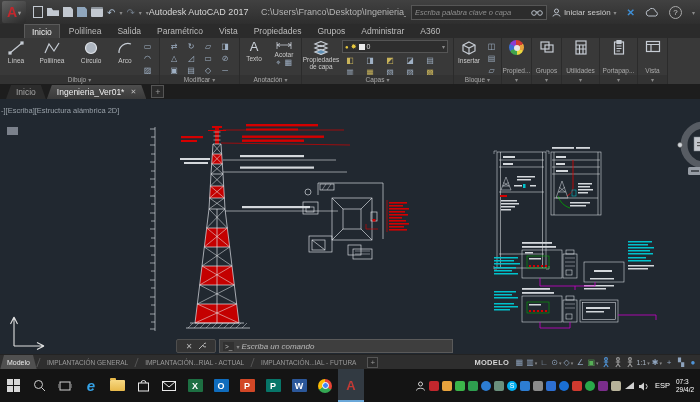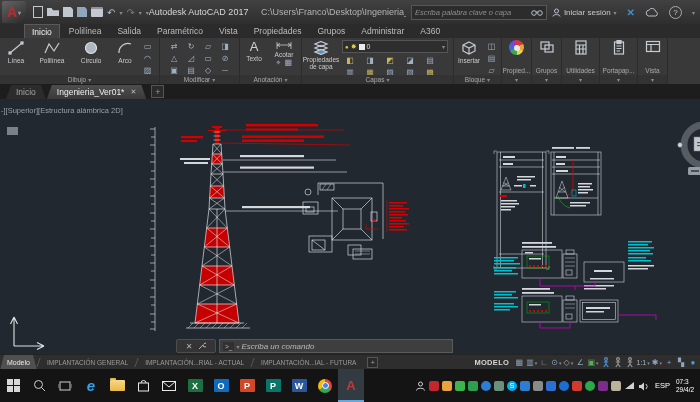--- a/index.html
+++ b/index.html
@@ -411,21 +411,21 @@
         <span>Inicio</span>
       </div>
     <div class="ftab act">
       <span>Ingenieria_Ver01*</span>
       <span class="x">✕</span>
     </div>
     <div class="addtab">+</div>
   </div>
 
   <div class="abs canvas">
-    <div class="vplabel">-][Superior][Estructura alámbrica 2D]</div>
+    <div class="vplabel">-][Escriba][Estructura alámbrica 2D]</div>
 
     <svg width="700" height="255" viewBox="0 0 700 255" style="position:absolute;left:0;top:0">
 
       <rect x="7" y="28" width="11" height="8" fill="#7b818b"></rect>
 
       <g stroke="#cfd3d8" stroke-width="0.7">
         <line x1="155" y1="28" x2="155" y2="232"></line>
         <path d="M150,30h5M151,38h4M150,46h5M151,55h4M150,63h5M151,72h4M150,80h5M151,88h4M150,97h5M151,105h4M150,114h5M151,122h4M150,130h5M151,139h4M150,147h5M151,156h4M150,164h5M151,172h4M150,181h5M151,189h4M150,198h5M151,206h4M150,215h5M151,223h4M150,230h5"></path>
       </g>
 

